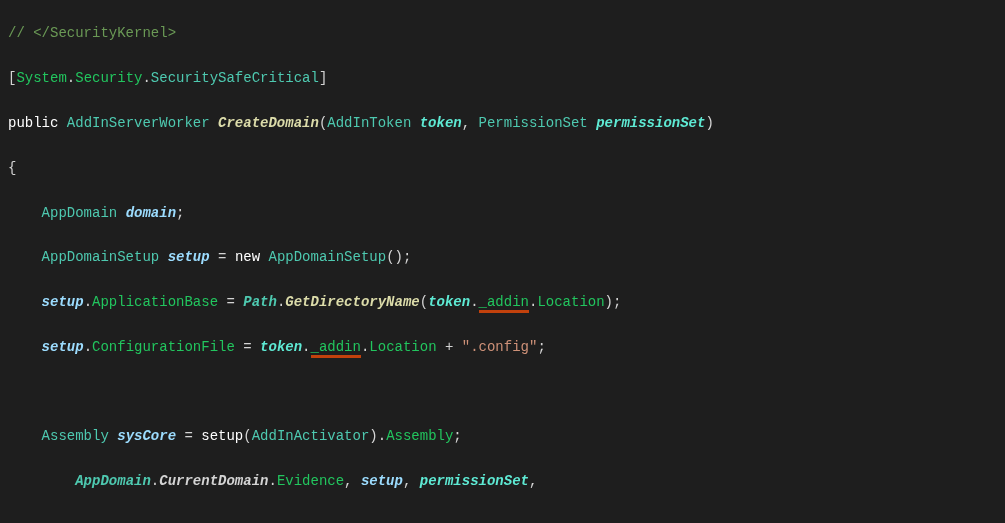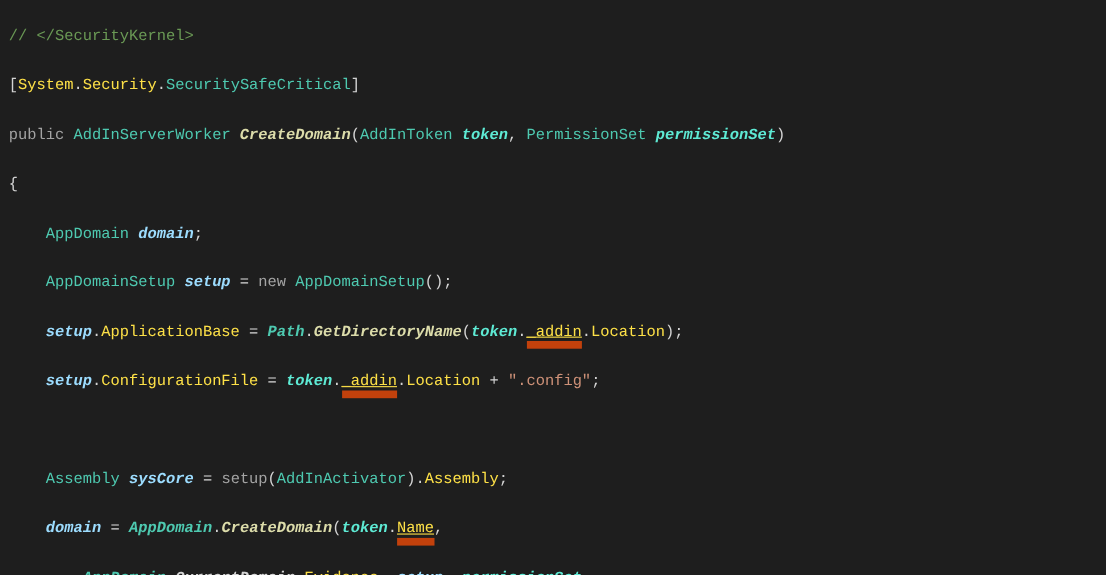--- a/index.html
+++ b/index.html
@@ -13,47 +13,46 @@
     overflow: hidden;
     width: 1005px;
     height: 523px;
   }
   .code-container {
     padding: 0 8px;
     white-space: pre;
   }
   .line { display: block; }
   .comment { color: #6a9955; }
-  .keyword { color: #a3a3a3; }
+  .keyword { color: #ffffff; }
   .type { color: #4ec9b0; }
   .method { color: #dcdcaa; }
   .string { color: #ce9178; }
   .param { color: #5eead4; }
   .local { color: #9cdcfe; font-weight: bold;}
   .punct { color: #d4d4d4; }
   .white { color: #d4d4d4; font-weight: bold;}
-  .member { color: #fde047; }
+  .member { color: #22c55e; }
   .bold { font-weight: bold; font-style: italic; }
-  .underline { border-bottom: 7px solid #c2410c; text-decoration: underline; }
+  .underline { border-bottom: 3px solid #c2410c; }
 </style>
 </head>
 <body>
 
 <div class="code-container">
 <span class="line"><span class="comment">// &lt;/SecurityKernel&gt;</span></span>
 <span class="line"><span class="punct">[</span><span class="member">System</span><span class="punct">.</span><span class="member">Security</span><span class="punct">.</span><span class="type">SecuritySafeCritical</span><span class="punct">]</span></span>
 <span class="line"><span class="keyword">public</span> <span class="type">AddInServerWorker</span> <span class="method bold">CreateDomain</span><span class="punct">(</span><span class="type">AddInToken</span> <span class="param bold">token</span><span class="punct">, </span><span class="type">PermissionSet</span> <span class="param bold">permissionSet</span><span class="punct">)</span></span>
 <span class="line"><span class="punct">{</span></span>
 <span class="line">    <span class="type">AppDomain</span> <span class="local bold">domain</span><span class="punct">;</span></span>
 <span class="line">    <span class="type">AppDomainSetup</span> <span class="local bold">setup</span><span class="punct"> = </span><span class="keyword">new</span> <span class="type">AppDomainSetup</span><span class="punct">();</span></span>
 <span class="line">    <span class="local bold">setup</span><span class="punct">.</span><span class="member">ApplicationBase</span><span class="punct"> = </span><span class="type bold">Path</span><span class="punct">.</span><span class="method bold">GetDirectoryName</span><span class="punct">(</span><span class="param bold">token</span><span class="punct">.</span><span class="member underline">_addin</span><span class="punct">.</span><span class="member">Location</span><span class="punct">);</span></span>
 <span class="line">    <span class="local bold">setup</span><span class="punct">.</span><span class="member">ConfigurationFile</span><span class="punct"> = </span><span class="param bold">token</span><span class="punct">.</span><span class="member underline">_addin</span><span class="punct">.</span><span class="member">Location</span><span class="punct"> + </span><span class="string">".config"</span><span class="punct">;</span></span>
 <span class="line"> </span>
 <span class="line">    <span class="type">Assembly</span> <span class="local bold">sysCore</span><span class="punct"> = </span><span class="keyword">setup</span><span class="punct">(</span><span class="type">AddInActivator</span><span class="punct">).</span><span class="member">Assembly</span><span class="punct">;</span></span>
-<span class="line">    <span class="local bold">domain</span><span class="punct"> = </span><span class="type bold">AppDomain</span><span class="punct">.</span><span class="method bold">CreateDomain</span><span class="punct">(</span><span class="param bold">token</span><span class="punct">.</span><span class="member underline">Name</span><span class="punct">,</span></span>
 <span class="line">        <span class="type bold">AppDomain</span><span class="punct">.</span><span class="white bold">CurrentDomain</span><span class="punct">.</span><span class="member">Evidence</span><span class="punct">, </span><span class="local bold">setup</span><span class="punct">, </span><span class="param bold">permissionSet</span><span class="punct">,</span></span>
 
 
 
 
 
 
 
 
 

